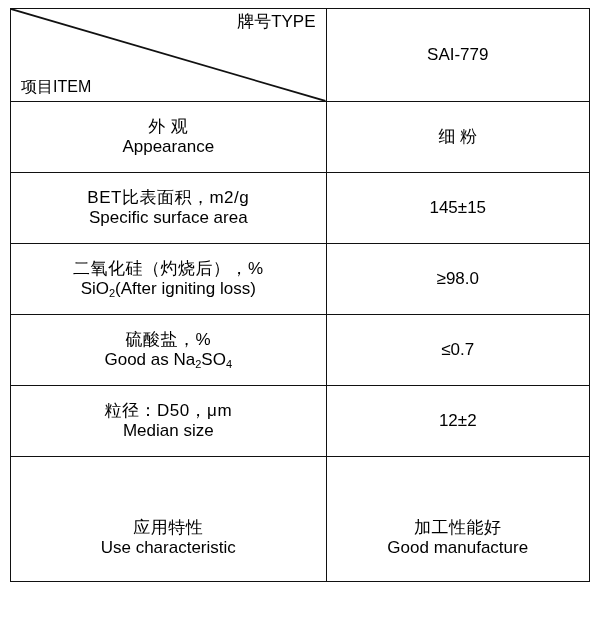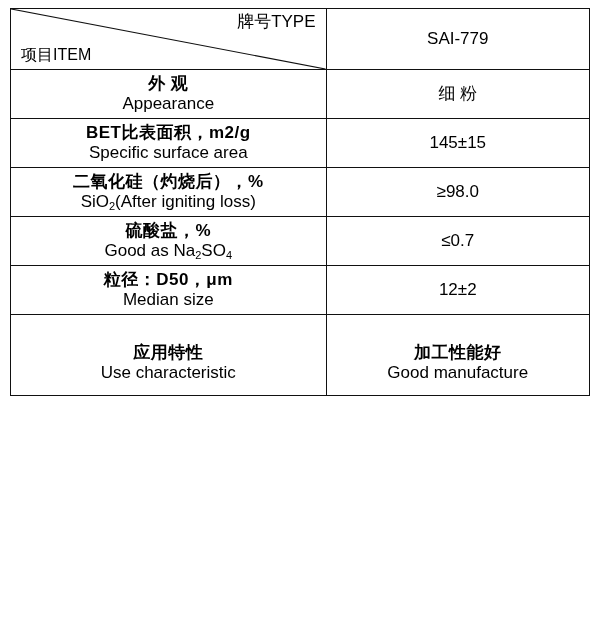--- a/index.html
+++ b/index.html
@@ -19,32 +19,32 @@
     left: 10px;
     top: 8px;
     width: 580px;
     border-collapse: collapse;
     table-layout: fixed;
   }
   .spec-table td {
     border: 1px solid #111111;
     text-align: center;
     vertical-align: middle;
-    padding: 3px 4px;
+    padding: 14px 4px;
     font-size: 17px;
     line-height: 1.18;
   }
   .col-item { width: 315px; }
   .col-val  { width: 263px; }
 
   
   .header-cell {
     position: relative;
     height: 60px;
-    padding: 0 !important;
+    padding: 16px !important;
   }
   .header-cell .diag {
     position: absolute;
     inset: 0;
     width: 100%;
     height: 100%;
     display: block;
   }
   .header-cell .type-label {
     position: absolute;
@@ -59,21 +59,20 @@
     left: 10px;
     font-size: 16px;
     line-height: 1.1;
   }
   .header-val {
     font-size: 18px;
   }
   .cn-line {
     display: block;
     letter-spacing: 0.5px;
-    font-weight: bold;
   }
   .en-line {
     display: block;
   }
   .val-cell {
     font-size: 18px;
   }
   .row-normal td {
     height: 42px;
   }

